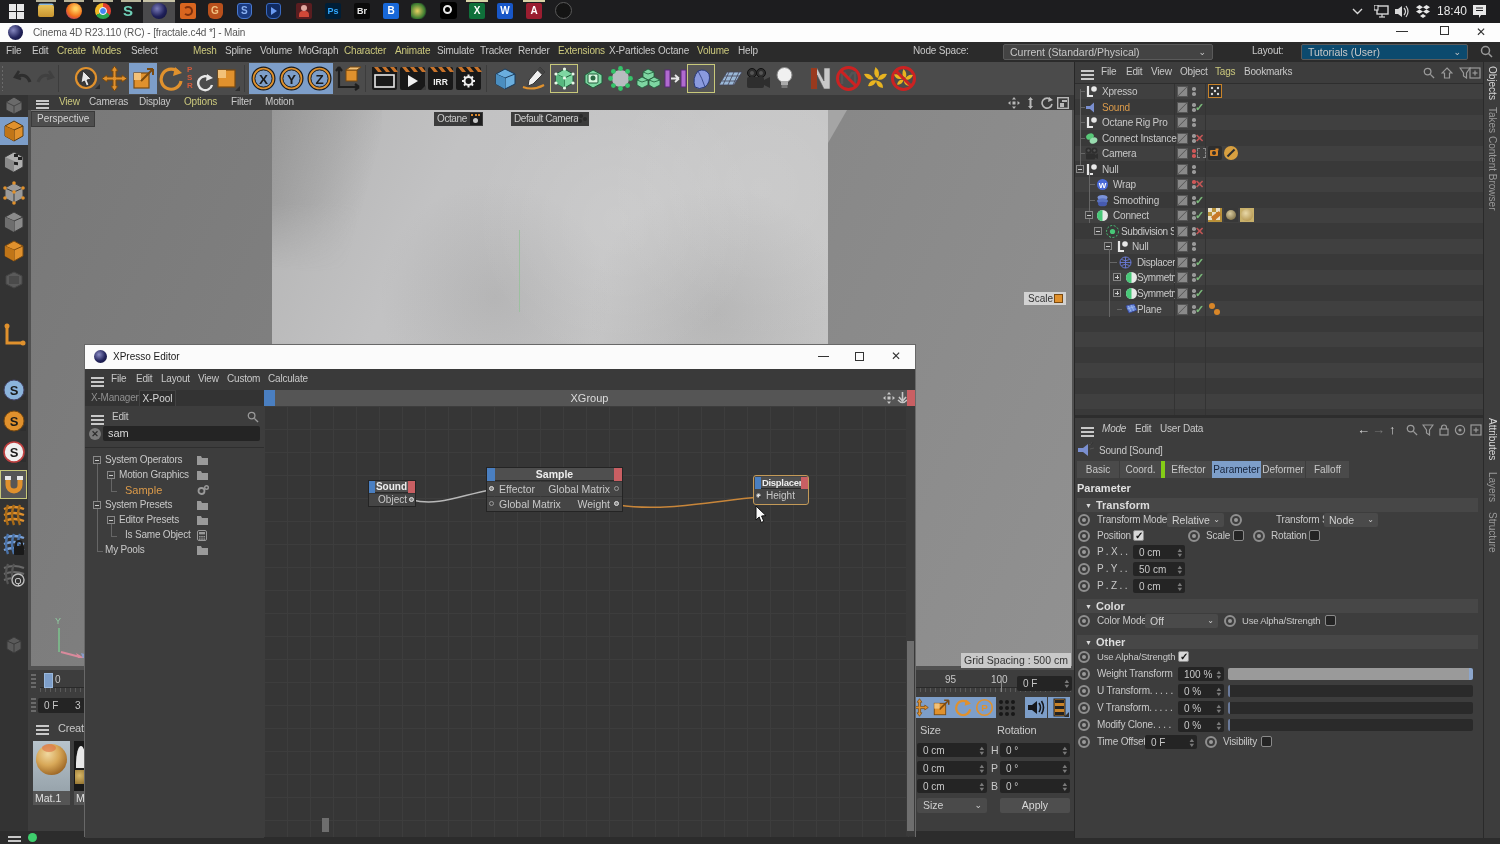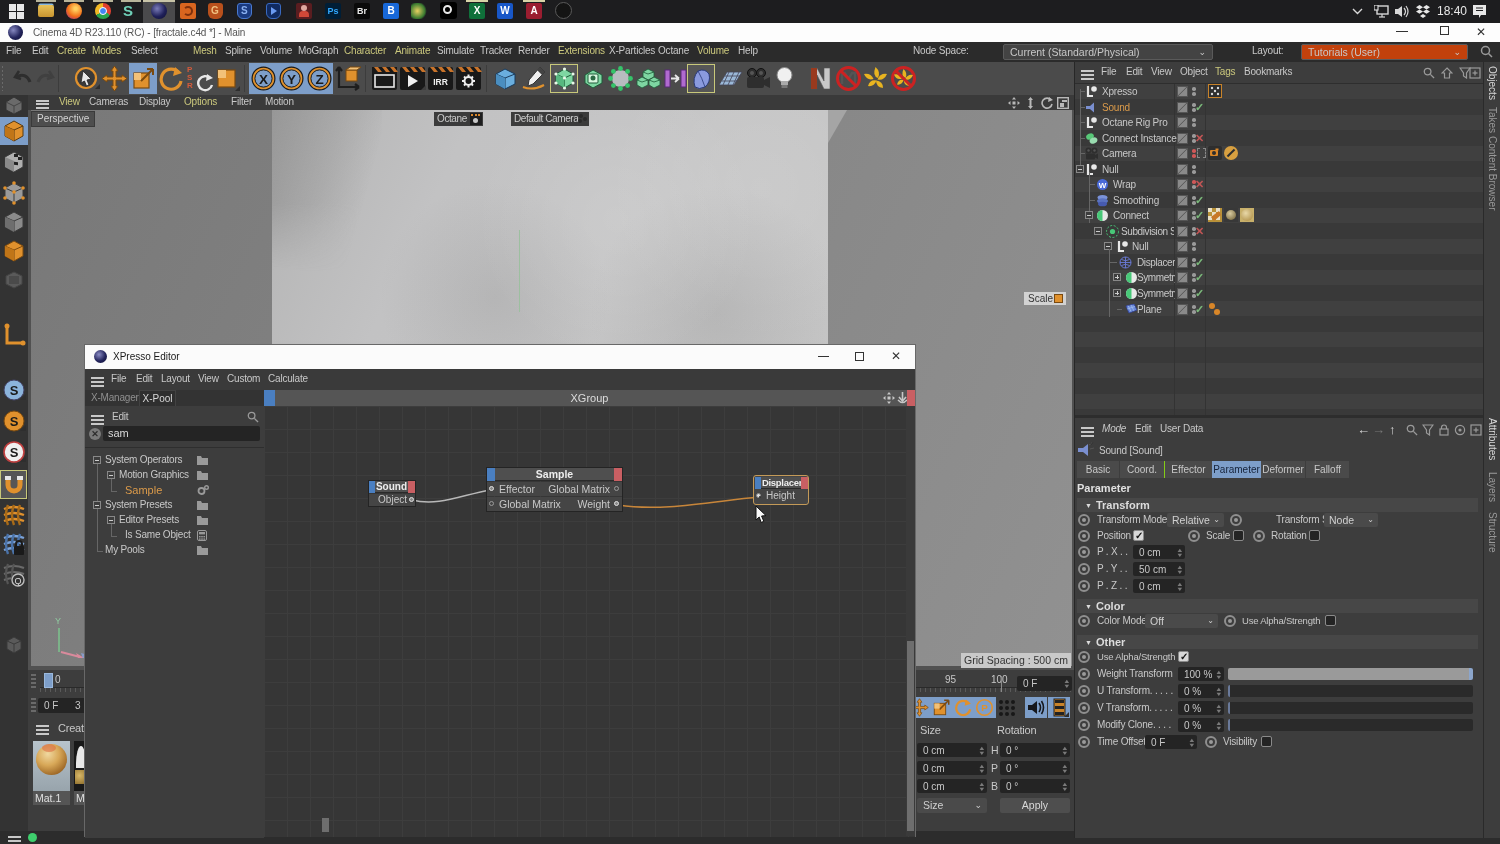--- a/index.html
+++ b/index.html
@@ -156,21 +156,21 @@
     <div class="abs txt" style="left:480px;top:3px;">Tracker</div>
     <div class="abs txt" style="left:518px;top:3px;">Render</div>
     <div class="abs txt yel" style="left:558px;top:3px;">Extensions</div>
     <div class="abs txt" style="left:609px;top:3px;">X-Particles</div>
     <div class="abs txt" style="left:658px;top:3px;">Octane</div>
     <div class="abs txt yel" style="left:697px;top:3px;">Volume</div>
     <div class="abs txt" style="left:738px;top:3px;">Help</div>
     <div class="abs txt" style="left:913px;top:3px;">Node Space:</div>
     <div class="abs" style="left:1003px;top:2px;width:210px;height:16px;background:#434343;border:1px solid #5a5a5a;border-radius:2px;color:#c8c8c8;font-size:10.5px;line-height:14px;padding-left:6px;">Current (Standard/Physical)<span style="float:right;margin-right:6px;font-size:9px;">⌄</span></div>
     <div class="abs txt" style="left:1252px;top:3px;">Layout:</div>
-    <div class="abs" style="left:1301px;top:2px;width:167px;height:16px;background:#c2410c;border:1px solid #5a5a5a;border-radius:2px;color:#c8c8c8;font-size:10.5px;line-height:14px;padding-left:6px;">Tutorials (User)<span style="float:right;margin-right:6px;font-size:9px;">⌄</span></div>
+    <div class="abs" style="left:1301px;top:2px;width:167px;height:16px;background:#0c4a6e;border:1px solid #5a5a5a;border-radius:2px;color:#c8c8c8;font-size:10.5px;line-height:14px;padding-left:6px;">Tutorials (User)<span style="float:right;margin-right:6px;font-size:9px;">⌄</span></div>
     <svg class="abs" style="left:1480px;top:3px" width="13" height="13" viewBox="0 0 13 13">
         <circle cx="5.5" cy="5.5" r="4" fill="none" stroke="#9a9a9a" stroke-width="1.5"></circle>
         <line x1="8.5" y1="8.5" x2="12" y2="12" stroke="#9a9a9a" stroke-width="1.5"></line>
       </svg>
   </div>
 
   <div class="abs" id="toolbar" style="left:0;top:62px;width:1500px;height:33px;background:#4b4b4b;">
     <div class="abs" style="left:1px;top:4px;width:6px;height:25px;background:repeating-linear-gradient(180deg,#6a6a6a 0 2px,#4b4b4b 2px 4px);border-right:4px solid #4b4b4b;border-left:1px solid #4b4b4b;"></div>
 
     <svg class="abs" style="left:12px;top:6px" width="22" height="20" viewBox="0 0 22 20">
@@ -952,21 +952,21 @@
 
     <svg class="abs" style="left:2px;top:24px" width="17" height="16" viewBox="0 0 17 16">
         <path d="M1 6 L6 6 L11 2 L11 14 L6 10 L1 10 Z" fill="#7a8fd0"></path>
         <path d="M12 3 L16 0 M13 7 L17 6" stroke="#555" stroke-width="1"></path>
         <path d="M13.5 1.5 l1 1 l1.4 -2.4" stroke="#333" fill="none"></path>
       </svg>
     <div class="abs txt" style="left:24px;top:27px;">Sound [Sound]</div>
 
     <div class="abs" style="left:2px;top:43px;width:272px;height:17px;background:#4a4a4a;"></div>
     <div class="abs" style="left:2px;top:43px;width:43px;height:17px;color:#c8c8c8;font-size:10px;text-align:center;line-height:17px;border-right:1px solid #3d3d3d;">Basic</div>
-    <div class="abs" style="left:45px;top:43px;width:45px;height:17px;color:#c8c8c8;font-size:10px;text-align:center;line-height:17px;border-right:1px solid #84cc16;">Coord.</div>
+    <div class="abs" style="left:45px;top:43px;width:45px;height:17px;color:#c8c8c8;font-size:10px;text-align:center;line-height:17px;border-right:4px solid #84cc16;">Coord.</div>
     <div class="abs" style="left:90px;top:43px;width:47px;height:17px;color:#c8c8c8;font-size:10px;text-align:center;line-height:17px;">Effector</div>
     <div class="abs" style="left:137px;top:43px;width:49px;height:17px;background:#7d9ec9;color:#16233a;font-size:10px;text-align:center;line-height:17px;">Parameter</div>
     <div class="abs" style="left:186px;top:43px;width:45px;height:17px;color:#c8c8c8;font-size:10px;text-align:center;line-height:17px;border-right:1px solid #3d3d3d;">Deformer</div>
     <div class="abs" style="left:231px;top:43px;width:43px;height:17px;color:#c8c8c8;font-size:10px;text-align:center;line-height:17px;">Falloff</div>
 
     <div class="abs" style="left:2px;top:64px;color:#e0e0e0;font-size:11px;font-weight:bold;">Parameter</div>
 
     <div class="sect" style="left:2px;top:80px;width:401px;height:14px;">Transform</div>
     <div class="radio" style="left:3px;top:96px;"></div>
     <div class="abs txt" style="left:22px;top:96px;">Transform Mode</div>

